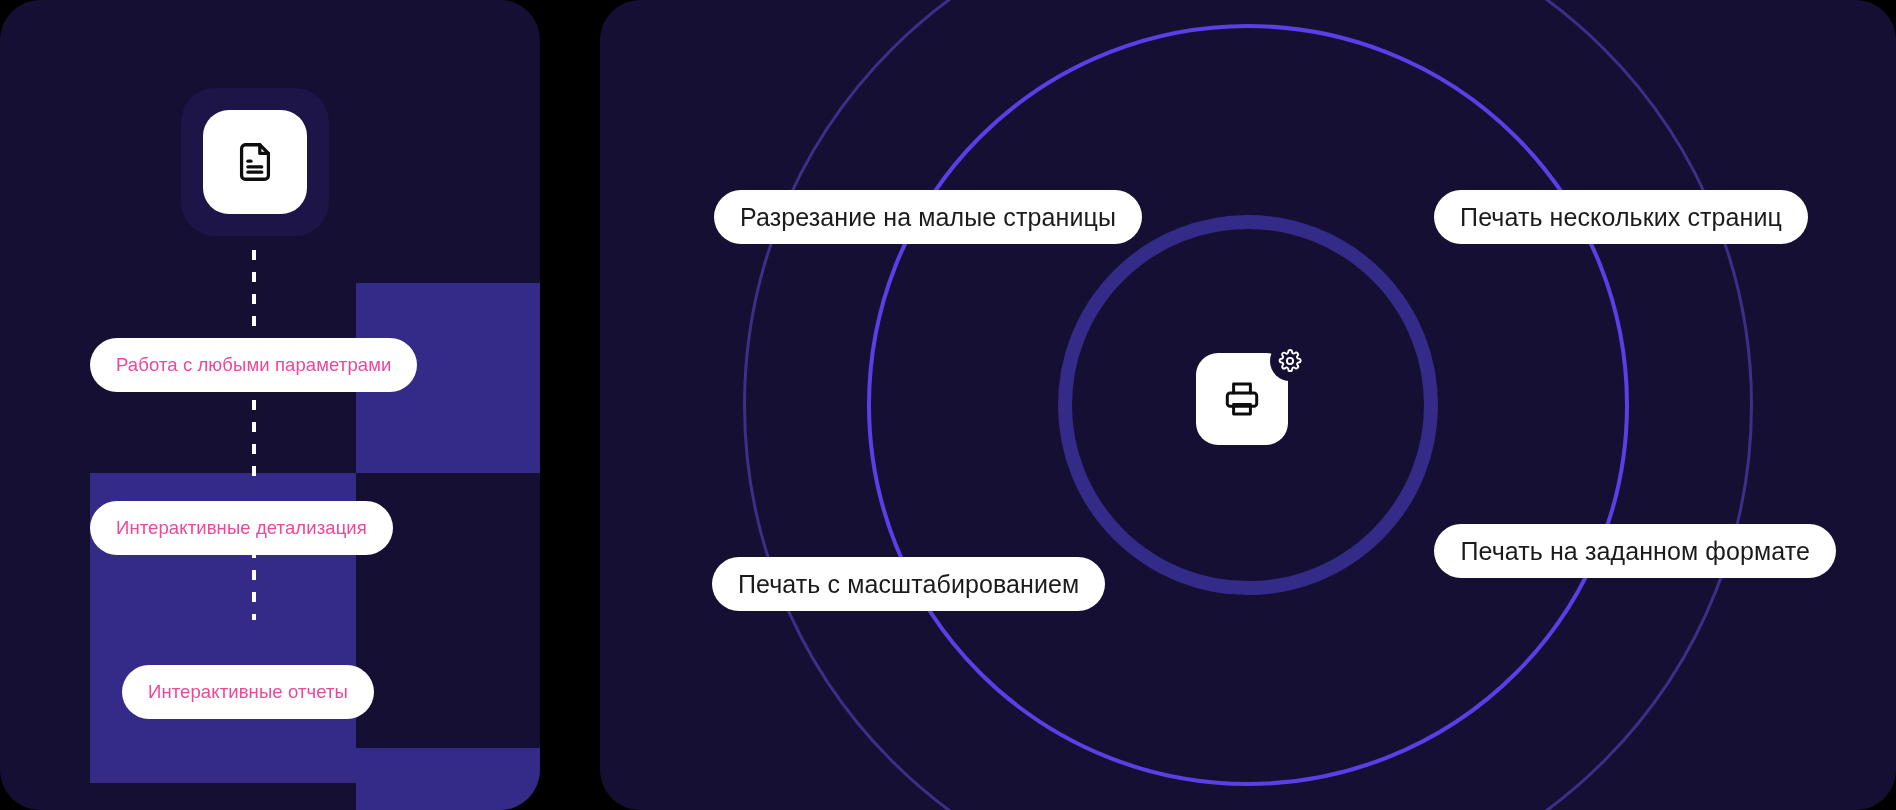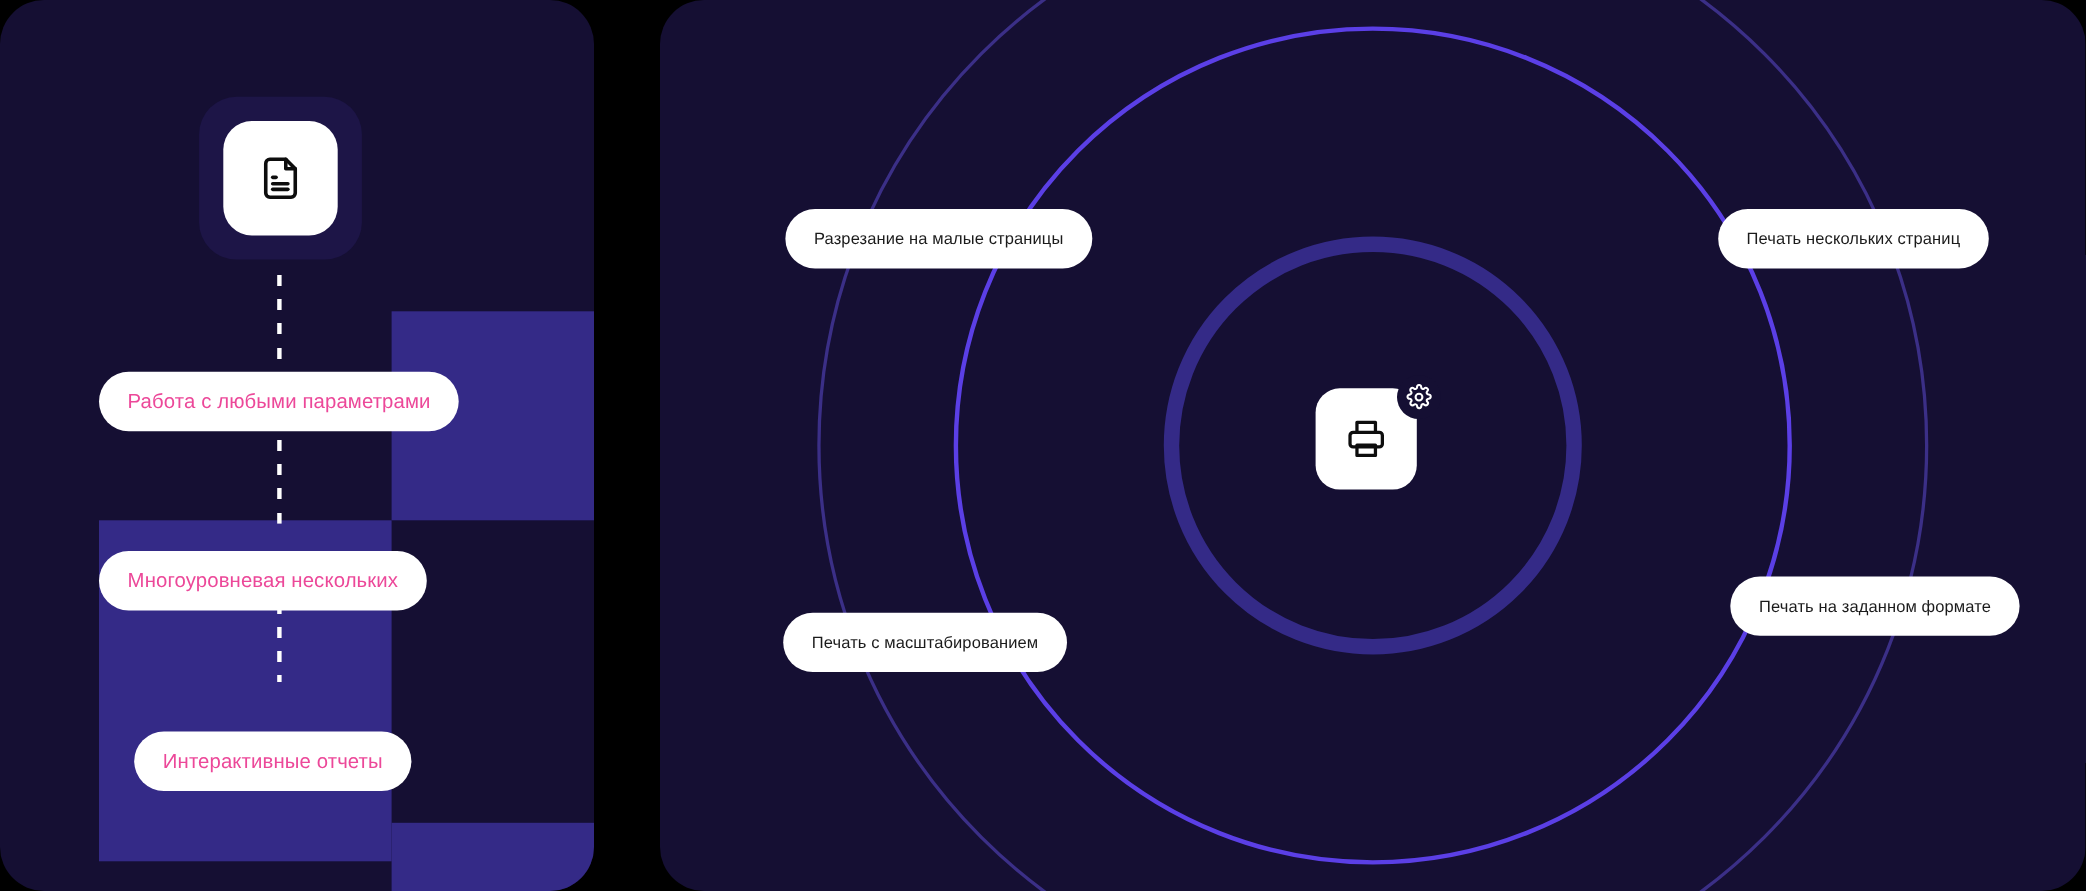--- a/index.html
+++ b/index.html
@@ -169,21 +169,21 @@
   .rpill {
     position: absolute;
     background: #ffffff;
     color: #1b1b1b;
     border-radius: 999px;
     height: 54px;
     display: flex;
     align-items: center;
     justify-content: center;
     padding: 0 26px;
-    font-size: 15px;
+    font-size: 25px;
     letter-spacing: 0.1px;
     white-space: nowrap;
   }
   .rpill-tl { left: 114px;  top: 190px; }
   .rpill-tr { right: 88px;  top: 190px; }
   .rpill-bl { left: 112px;  top: 557px; }
   .rpill-br { right: 60px;  top: 524px; }
 </style>
 </head>
 <body>
@@ -211,21 +211,21 @@
     </div>
 
     <div class="dash dash-1"></div>
     <div class="dash dash-2"></div>
     <div class="dash dash-3"></div>
 
     <div class="lpill lpill-1">
       <span>Работа с любыми параметрами</span>
     </div>
     <div class="lpill lpill-2">
-      <span>Многоуровневая нескольких</span>
+      <span>Интерактивные детализация</span>
     </div>
     <div class="lpill lpill-3">
       <span>Интерактивные отчеты</span>
     </div>
 
   </section>
 
   <section class="panel-right">
 
     <div class="ring ring-outer"></div>

